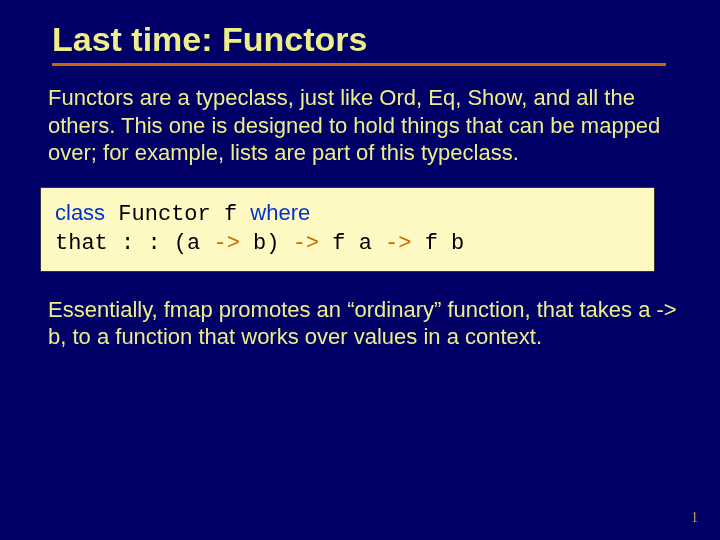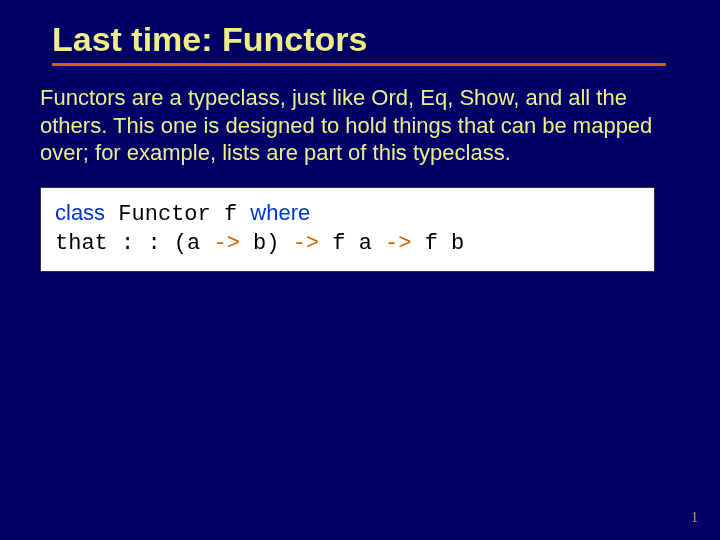--- a/index.html
+++ b/index.html
@@ -26,24 +26,24 @@
     color: #eeee88;
     border-bottom: 3px solid #cc6600;
     padding-bottom: 4px;
     margin: 0 0 12px 12px;
     display: inline-block;
     width: 96%;
   }
   .para {
     font-size: 22px;
     line-height: 1.25;
-    margin: 6px 0 20px 0;
+    margin: 6px 0 20px 8px;
   }
   .codebox {
-    background: #ffffff;
+    background: #fef9c3;
     color: #000;
     font-family: Consolas, "Courier New", monospace;
     font-size: 22px;
     padding: 10px 14px 12px 14px;
     border: 1px solid #333;
     width: 585px;
     margin: 8px 0 24px 0;
     line-height: 1.35;
   }
   .kw { color: #0033cc; font-family: Verdana, Arial, sans-serif; font-weight: normal; }
@@ -63,15 +63,16 @@
 <div class="slide">
   <div class="title">Last time: Functors</div>
 
   <div class="para">Functors are a typeclass, just like Ord, Eq, Show, and all the others.  This one is designed to hold things that can be mapped over; for example, lists are part of this typeclass.</div>
 
   <div class="codebox">
     <span class="kw">class</span><span> Functor f </span><span class="kw">where</span><br>
     <span>    that : : (a </span><span class="op">-&gt;</span><span> b) </span><span class="op">-&gt;</span><span> f a </span><span class="op">-&gt;</span><span> f b</span>
   </div>
 
+  <div class="para">Essentially, fmap promotes an “ordinary” function, that takes a -&gt; b, to a function that works over values in a context.</div>
 
   <div class="pagenum">1</div>
 </div>
 
 </body></html>

